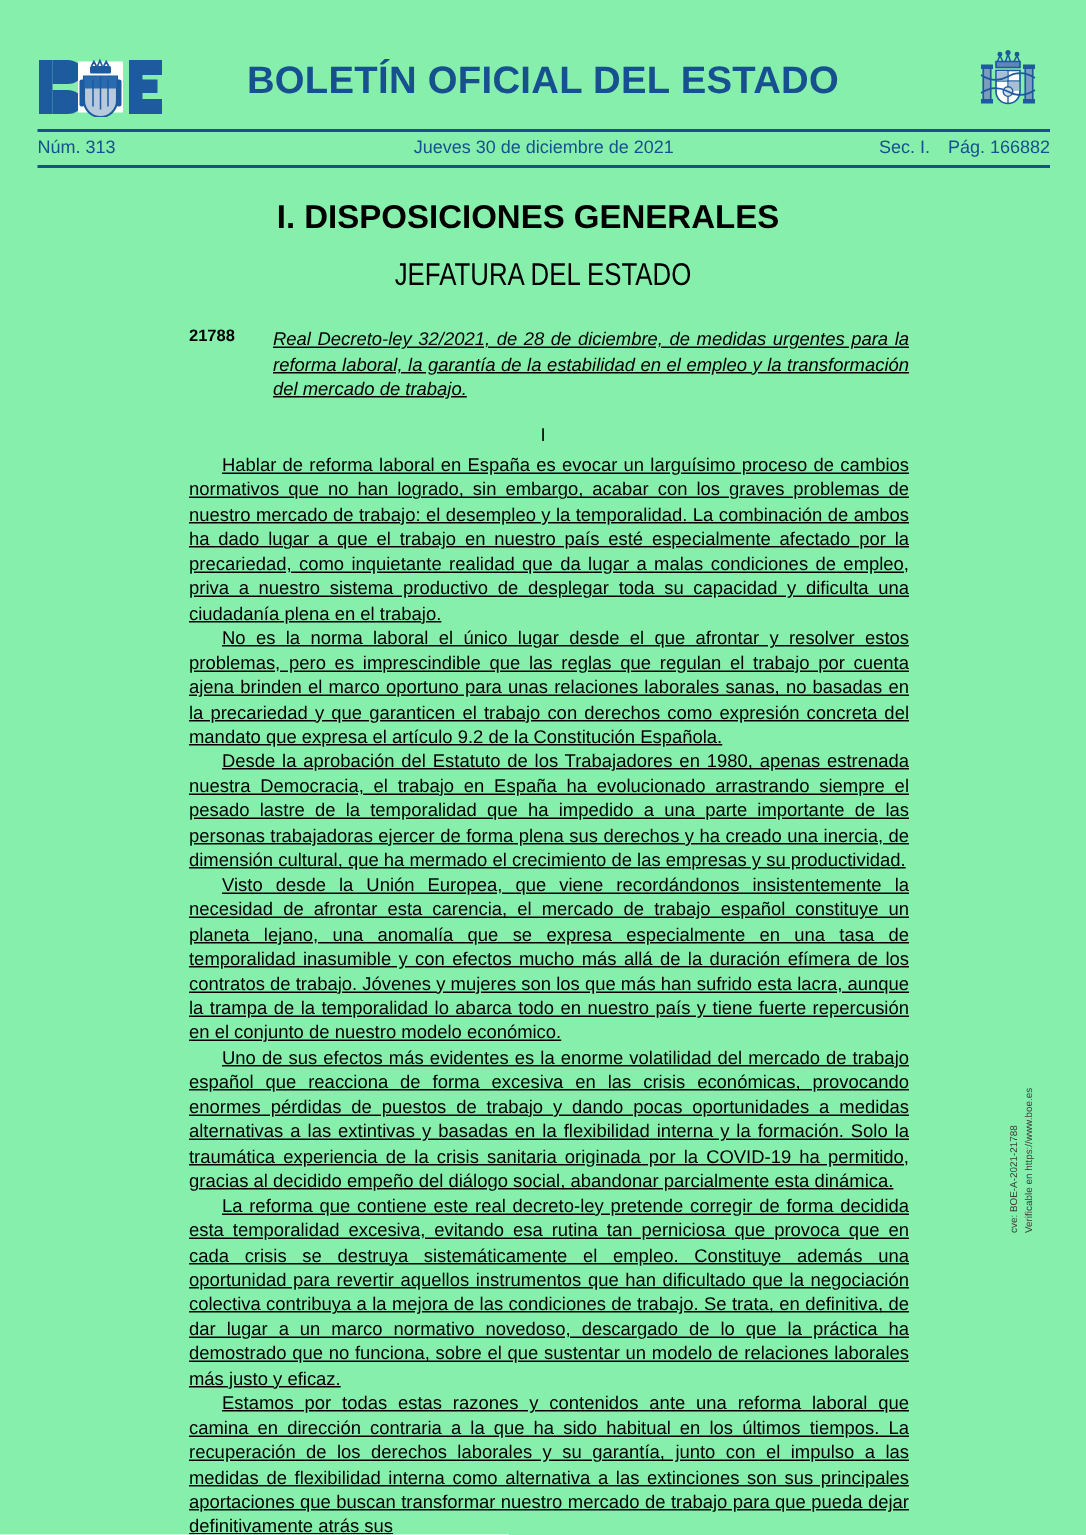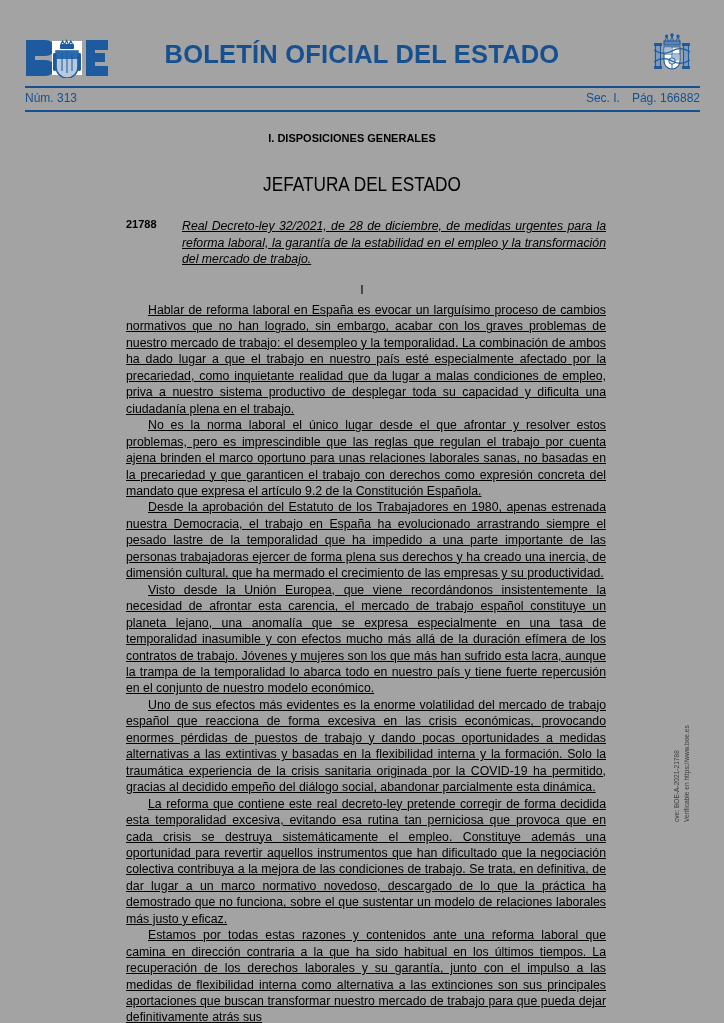--- a/index.html
+++ b/index.html
@@ -10,21 +10,21 @@
   }
   body {
     font-family: "Liberation Sans", sans-serif;
     color: #000000;
   }
   #page {
     position: relative;
     width: 724px;
     height: 1023px;
     margin: 0 auto;
-    background: #a3a3a3;
+    background: #86efac;
     overflow: hidden;
   }
 
   
   .masthead {
     position: absolute;
     left: 0;
     top: 0;
     width: 724px;
     height: 84px;
@@ -97,21 +97,21 @@
   }
   .headband .hb-right .sec { margin-right: 12px; }
 
   
   .section-title {
     position: absolute;
     left: 0;
     top: 132px;
     width: 704px;
     text-align: center;
-    font-size: 11px;
+    font-size: 22px;
     font-weight: bold;
     color: #000000;
   }
   .organ-title {
     position: absolute;
     left: 0;
     top: 172px;
     width: 724px;
     text-align: center;
     font-size: 21px;
@@ -259,20 +259,21 @@
           <path d="M6 32 q9 -6 18 -1 q9 5 18 -1" stroke-width="1.2"></path>
         </g>
       </svg>
     </span>
   </div>
 
   <div class="rule rule-top"></div>
 
   <div class="headband">
     <span class="hb-left">Núm. 313</span>
+    <span class="hb-center">Jueves 30 de diciembre de 2021</span>
     <span class="hb-right">
       <span class="sec">Sec. I.</span><span>Pág. 166882</span>
     </span>
   </div>
 
   <div class="rule rule-bottom"></div>
 
   <div class="section-title">I. DISPOSICIONES GENERALES</div>
 
   <div class="organ-title">JEFATURA DEL ESTADO</div>

